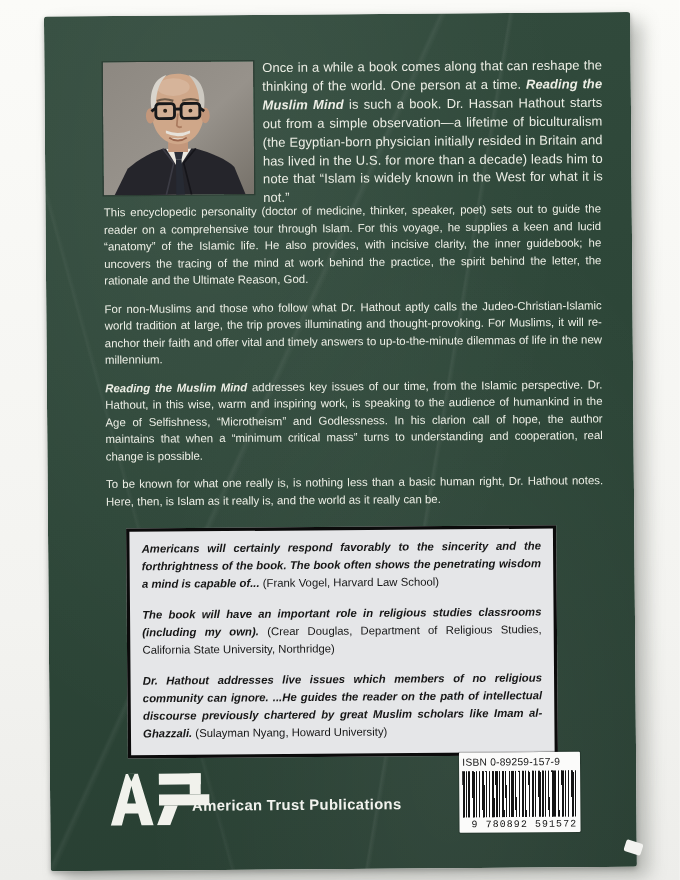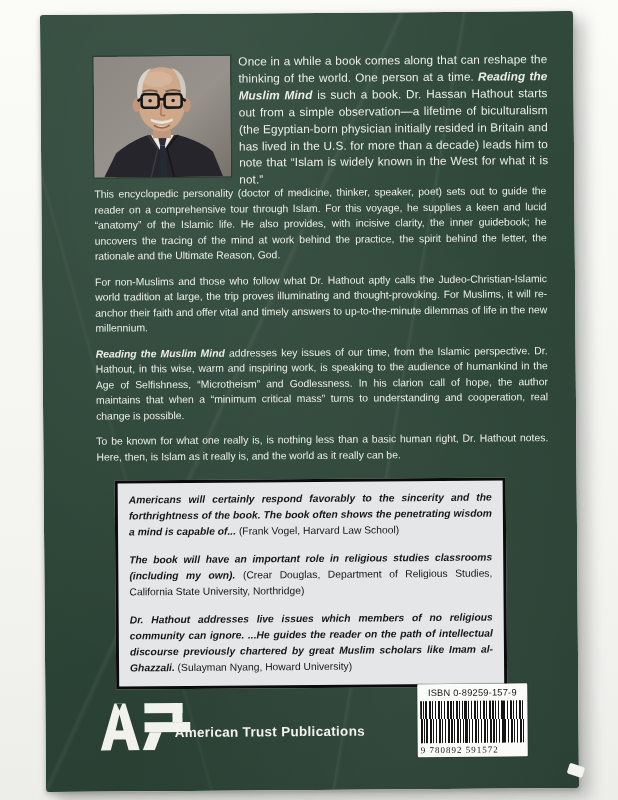--- a/index.html
+++ b/index.html
@@ -56,31 +56,31 @@
   .logo{position:absolute;left:0;top:0;}
   .pub-name{
     position:absolute;left:76px;top:25px;white-space:nowrap;
     font-size:13.5px;font-weight:bold;color:#f2f3ee;letter-spacing:0.3px;
   }
   .barcode{
     position:absolute;left:372px;top:672px;width:110px;box-sizing:border-box;
     background:#fbfbfa;padding:3px 3px 2px;border-radius:1px;
     box-shadow:0 0 0 1px rgba(0,0,0,0.15);
   }
-  .isbn{font-size:9.3px;color:#141414;text-align:center;letter-spacing:0.2px;padding:1px 0 3px;}
+  .isbn{font-size:9.3px;color:#141414;letter-spacing:0.2px;padding:1px 0 3px;}
   .bars{
     height:42px;background-color:#fff;
     background-image:
       repeating-linear-gradient(90deg,#141414 0 1px,transparent 1px 3px),
       repeating-linear-gradient(90deg,#141414 0 2px,transparent 2px 9px),
       repeating-linear-gradient(90deg,transparent 0 5px,#141414 5px 6px,transparent 6px 13px);
   }
   .digits{
-    font-family:Liberation Serif, serif;font-size:9px;color:#141414;
-    text-align:left;letter-spacing:1px;padding-top:2px;white-space:nowrap;
+    font-family:Liberation Mono, monospace;font-size:9px;color:#141414;
+    text-align:right;letter-spacing:1px;padding-top:2px;white-space:nowrap;
   }
 </style>
 </head>
 <body>
 
 <div class="scene">
   <div class="book">
 
     <div class="photo">
       <svg width="137" height="121" viewBox="0 0 137 121" role="img" aria-label="Photograph of Dr. Hassan Hathout, an elderly balding man with glasses, white mustache, dark suit and tie">

